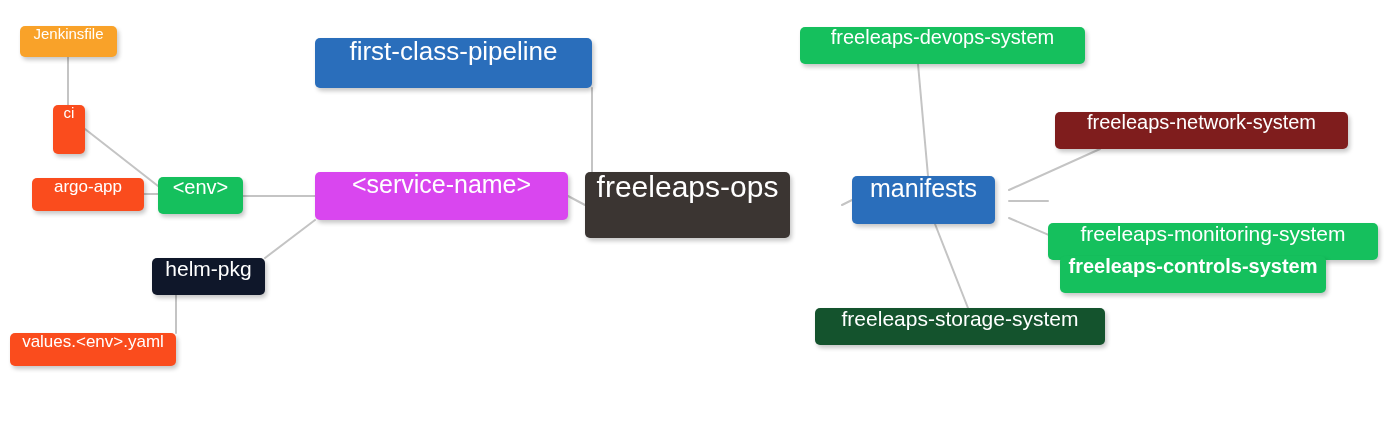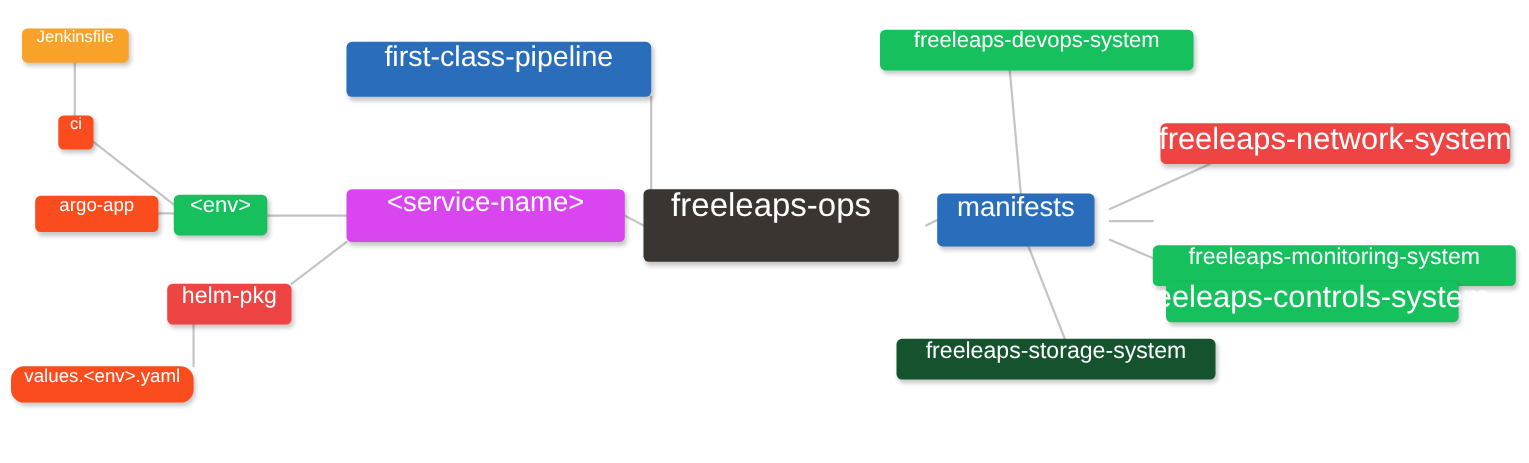--- a/index.html
+++ b/index.html
@@ -58,59 +58,59 @@
       <line x1="158" y1="194" x2="122" y2="194" stroke="#c4c4c4" stroke-width="2" stroke-linecap="round"></line>
       <line x1="68" y1="105" x2="68" y2="57" stroke="#c4c4c4" stroke-width="2" stroke-linecap="round"></line>
       <line x1="176" y1="295" x2="176" y2="333" stroke="#c4c4c4" stroke-width="2" stroke-linecap="round"></line>
       <line x1="928" y1="176" x2="918" y2="64" stroke="#c4c4c4" stroke-width="2" stroke-linecap="round"></line>
       <line x1="1009" y1="190" x2="1100" y2="149" stroke="#c4c4c4" stroke-width="2" stroke-linecap="round"></line>
       <line x1="1009" y1="201" x2="1048" y2="201" stroke="#c4c4c4" stroke-width="2" stroke-linecap="round"></line>
       <line x1="1009" y1="218" x2="1098" y2="256" stroke="#c4c4c4" stroke-width="2" stroke-linecap="round"></line>
       <line x1="935" y1="224" x2="968" y2="308" stroke="#c4c4c4" stroke-width="2" stroke-linecap="round"></line>
     </svg>
   <div id="node-layer">
-      <div class="node" style="left: 585px; top: 172px; width: 232px; height: 66px; background: rgb(59, 53, 50); font-size: 30px;">
+      <div class="node" style="left: 585px; top: 172px; width: 205px; height: 66px; background: rgb(59, 53, 50); font-size: 30px;">
         <span class="node-label">freeleaps-ops</span>
       </div>
       <div class="node" style="left: 315px; top: 172px; width: 253px; height: 48px; background: #d946ef; font-size: 25px;">
         <span class="node-label">&lt;service-name&gt;</span>
       </div>
       <div class="node" style="left: 852px; top: 176px; width: 143px; height: 48px; background: rgb(42, 110, 187); font-size: 25px;">
         <span class="node-label">manifests</span>
       </div>
       <div class="node" style="left: 315px; top: 38px; width: 277px; height: 50px; background: rgb(42, 110, 187); font-size: 26px;">
         <span class="node-label">first-class-pipeline</span>
       </div>
       <div class="node" style="left: 158px; top: 177px; width: 85px; height: 37px; background: rgb(21, 192, 93); font-size: 20px;">
         <span class="node-label">&lt;env&gt;</span>
       </div>
-      <div class="node" style="left: 152px; top: 258px; width: 113px; height: 37px; background: #ef4444; font-size: 21px;">
+      <div class="node" style="left: 152px; top: 258px; width: 113px; height: 37px; background: #0f172a; font-size: 21px;">
         <span class="node-label">helm-pkg</span>
       </div>
       <div class="node" style="left: 20px; top: 26px; width: 97px; height: 31px; background: rgb(249, 162, 41); font-size: 15px;">
         <span class="node-label">Jenkinsfile</span>
       </div>
-      <div class="node" style="left: 53px; top: 105px; width: 32px; height: 31px; background: rgb(250, 76, 29); font-size: 15px;">
+      <div class="node" style="left: 53px; top: 105px; width: 32px; height: 49px; background: rgb(250, 76, 29); font-size: 15px;">
         <span class="node-label">ci</span>
       </div>
       <div class="node" style="left: 32px; top: 178px; width: 112px; height: 33px; background: rgb(250, 76, 29); font-size: 17px;">
         <span class="node-label">argo-app</span>
       </div>
-      <div class="node" style="left: 10px; top: 333px; width: 166px; height: 33px; background: rgb(250, 76, 29); font-size: 17px; border-radius: 12px;">
+      <div class="node" style="left: 10px; top: 333px; width: 166px; height: 33px; background: rgb(250, 76, 29); font-size: 17px;">
         <span class="node-label">values.&lt;env&gt;.yaml</span>
       </div>
       <div class="node" style="left: 800px; top: 27px; width: 285px; height: 37px; background: rgb(21, 192, 93); font-size: 20px;">
         <span class="node-label">freeleaps-devops-system</span>
       </div>
-      <div class="node" style="left: 1055px; top: 112px; width: 318px; height: 37px; background: #ef4444; font-size: 28px;">
+      <div class="node" style="left: 1055px; top: 112px; width: 293px; height: 37px; background: #7f1d1d; font-size: 20px;">
         <span class="node-label">freeleaps-network-system</span>
       </div>
       <div class="node" style="left: 1048px; top: 188px; width: 330px; height: 37px; background: rgb(21, 192, 93); font-size: 21px; margin-top: 35px;">
         <span class="node-label">freeleaps-monitoring-system</span>
       </div>
-      <div class="node" style="left: 1060px; top: 256px; width: 266px; height: 37px; background: rgb(21, 192, 93); font-size: 28px;">
+      <div class="node" style="left: 1060px; top: 256px; width: 266px; height: 37px; background: rgb(21, 192, 93); font-size: 20px; font-weight: bold;">
         <span class="node-label">freeleaps-controls-system</span>
       </div>
       <div class="node" style="left: 815px; top: 308px; width: 290px; height: 37px; background: #14532d; font-size: 21px;">
         <span class="node-label">freeleaps-storage-system</span>
       </div>
     </div>
 </div>
 
 </body></html>

